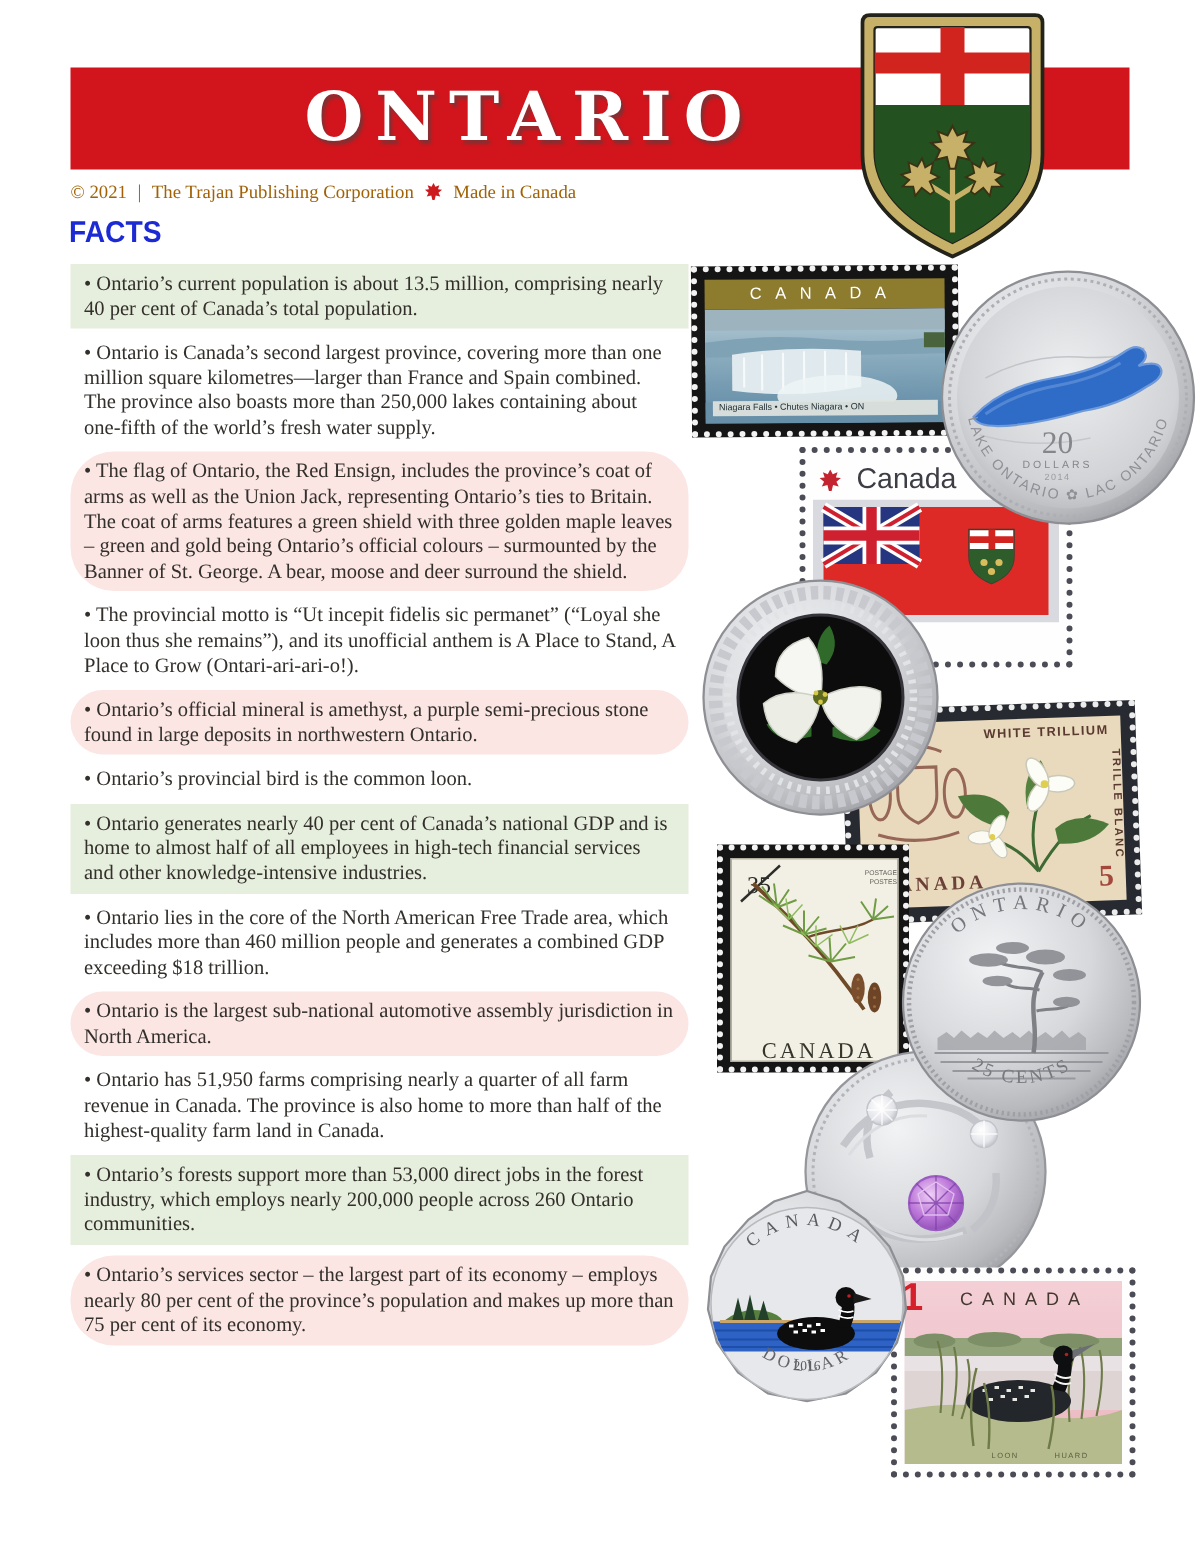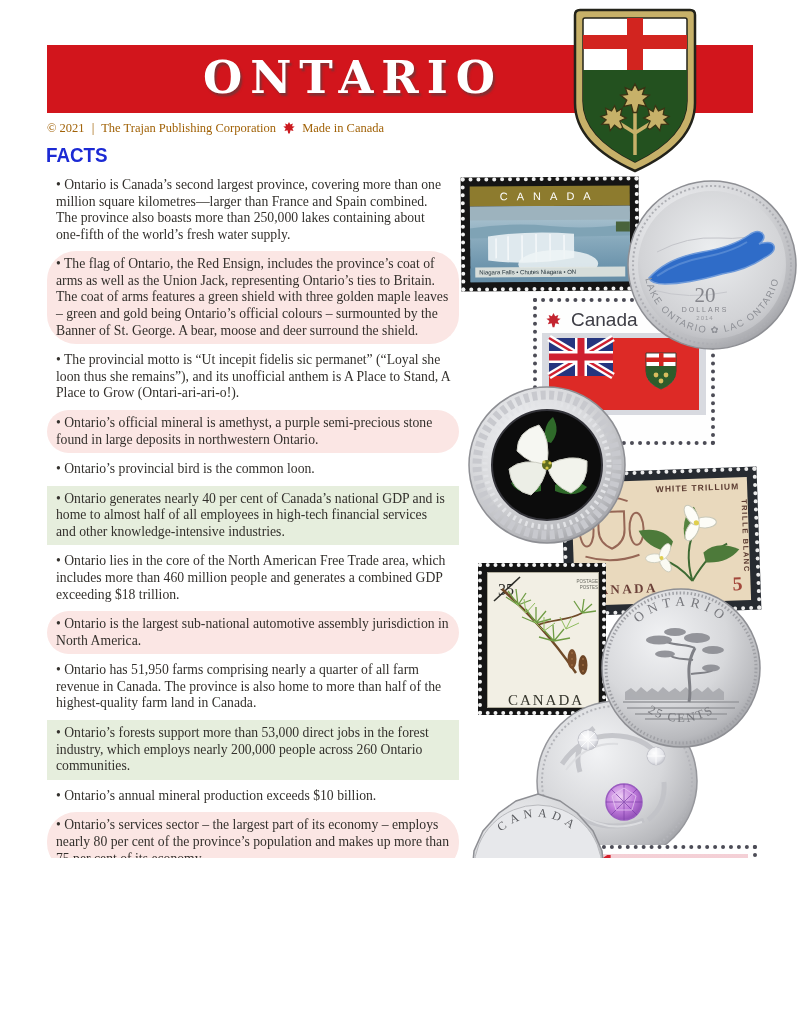--- a/index.html
+++ b/index.html
@@ -1,16 +1,16 @@
 <!DOCTYPE html>
 <html><head>
 <meta charset="utf-8">
 <style>
   html,body{margin:0;padding:0;background:#fff;}
-  .page{position:relative;width:800px;height:858px;background:#fff;overflow:hidden;
+  .page{position:relative;width:800px;height:1035px;background:#fff;overflow:hidden;
         font-family:"Liberation Serif", serif;}
 
   
   .banner{position:absolute;left:47px;top:45px;width:706px;height:68px;background:#d2151c;}
   .banner-title{position:absolute;left:47px;top:45px;width:612px;height:68px;line-height:66px;
         text-align:center;color:#ffffff;font-family:"DejaVu Serif", serif;font-weight:bold;
         font-size:45px;letter-spacing:8px;text-shadow:2px 3px 2px rgba(70,70,70,.55);}
   .crest{position:absolute;left:569px;top:7px;width:132px;height:168px;}
   .copyright{position:absolute;left:47px;top:120px;font-size:12.5px;color:#a16207;white-space:nowrap;}
   .copyright .sep{margin:0 7px;font-size:13px;}
@@ -144,31 +144,31 @@
     <span>© 2021</span><span class="sep">|</span><span>The Trajan Publishing Corporation</span>
     <svg class="leaf" width="12" height="12" viewBox="-10 -10 20 20">
         <use href="#mapleLeaf" fill="#cc1a1f"></use>
       </svg>
     <span>Made in Canada</span>
   </div>
 
   <h2 class="facts-heading">FACTS</h2>
 
   <div class="facts">
+      <div class="fact green">Ontario’s current population is about 13.5 million, comprising nearly 40 per cent of Canada’s total population.</div>
       <div class="fact plain">Ontario is Canada’s second largest province, covering more than one million square kilometres—larger than France and Spain combined. The province also boasts more than 250,000 lakes containing about one-fifth of the world’s fresh water supply.</div>
       <div class="fact pink">The flag of Ontario, the Red Ensign, includes the province’s coat of arms as well as the Union Jack, representing Ontario’s ties to Britain. The coat of arms features a green shield with three golden maple leaves – green and gold being Ontario’s official colours – surmounted by the Banner of St. George. A bear, moose and deer surround the shield.</div>
       <div class="fact plain">The provincial motto is “Ut incepit fidelis sic permanet” (“Loyal she loon thus she remains”), and its unofficial anthem is A Place to Stand, A Place to Grow (Ontari-ari-ari-o!).</div>
       <div class="fact pink">Ontario’s official mineral is amethyst, a purple semi-precious stone found in large deposits in northwestern Ontario.</div>
       <div class="fact plain">Ontario’s provincial bird is the common loon.</div>
       <div class="fact green">Ontario generates nearly 40 per cent of Canada’s national GDP and is home to almost half of all employees in high-tech financial services and other knowledge-intensive industries.</div>
       <div class="fact plain">Ontario lies in the core of the North American Free Trade area, which includes more than 460 million people and generates a combined GDP exceeding $18 trillion.</div>
       <div class="fact pink">Ontario is the largest sub-national automotive assembly jurisdiction in North America.</div>
       <div class="fact plain">Ontario has 51,950 farms comprising nearly a quarter of all farm revenue in Canada. The province is also home to more than half of the highest-quality farm land in Canada.</div>
       <div class="fact green">Ontario’s forests support more than 53,000 direct jobs in the forest industry, which employs nearly 200,000 people across 260 Ontario communities.</div>
-      <div class="fact plain">Ontario’s annual mineral production exceeds $10 billion.</div>
       <div class="fact pink">Ontario’s services sector – the largest part of its economy – employs nearly 80 per cent of the province’s population and makes up more than 75 per cent of its economy.</div>
     </div>
 
   <div class="gallery">
 
     <div class="g-item stamp-dark niagara">
       <div class="band">CANADA</div>
       <div class="photo">
         <svg width="160" height="76" viewBox="0 0 160 76">
           <rect width="160" height="76" fill="url(#gFalls)"></rect>

